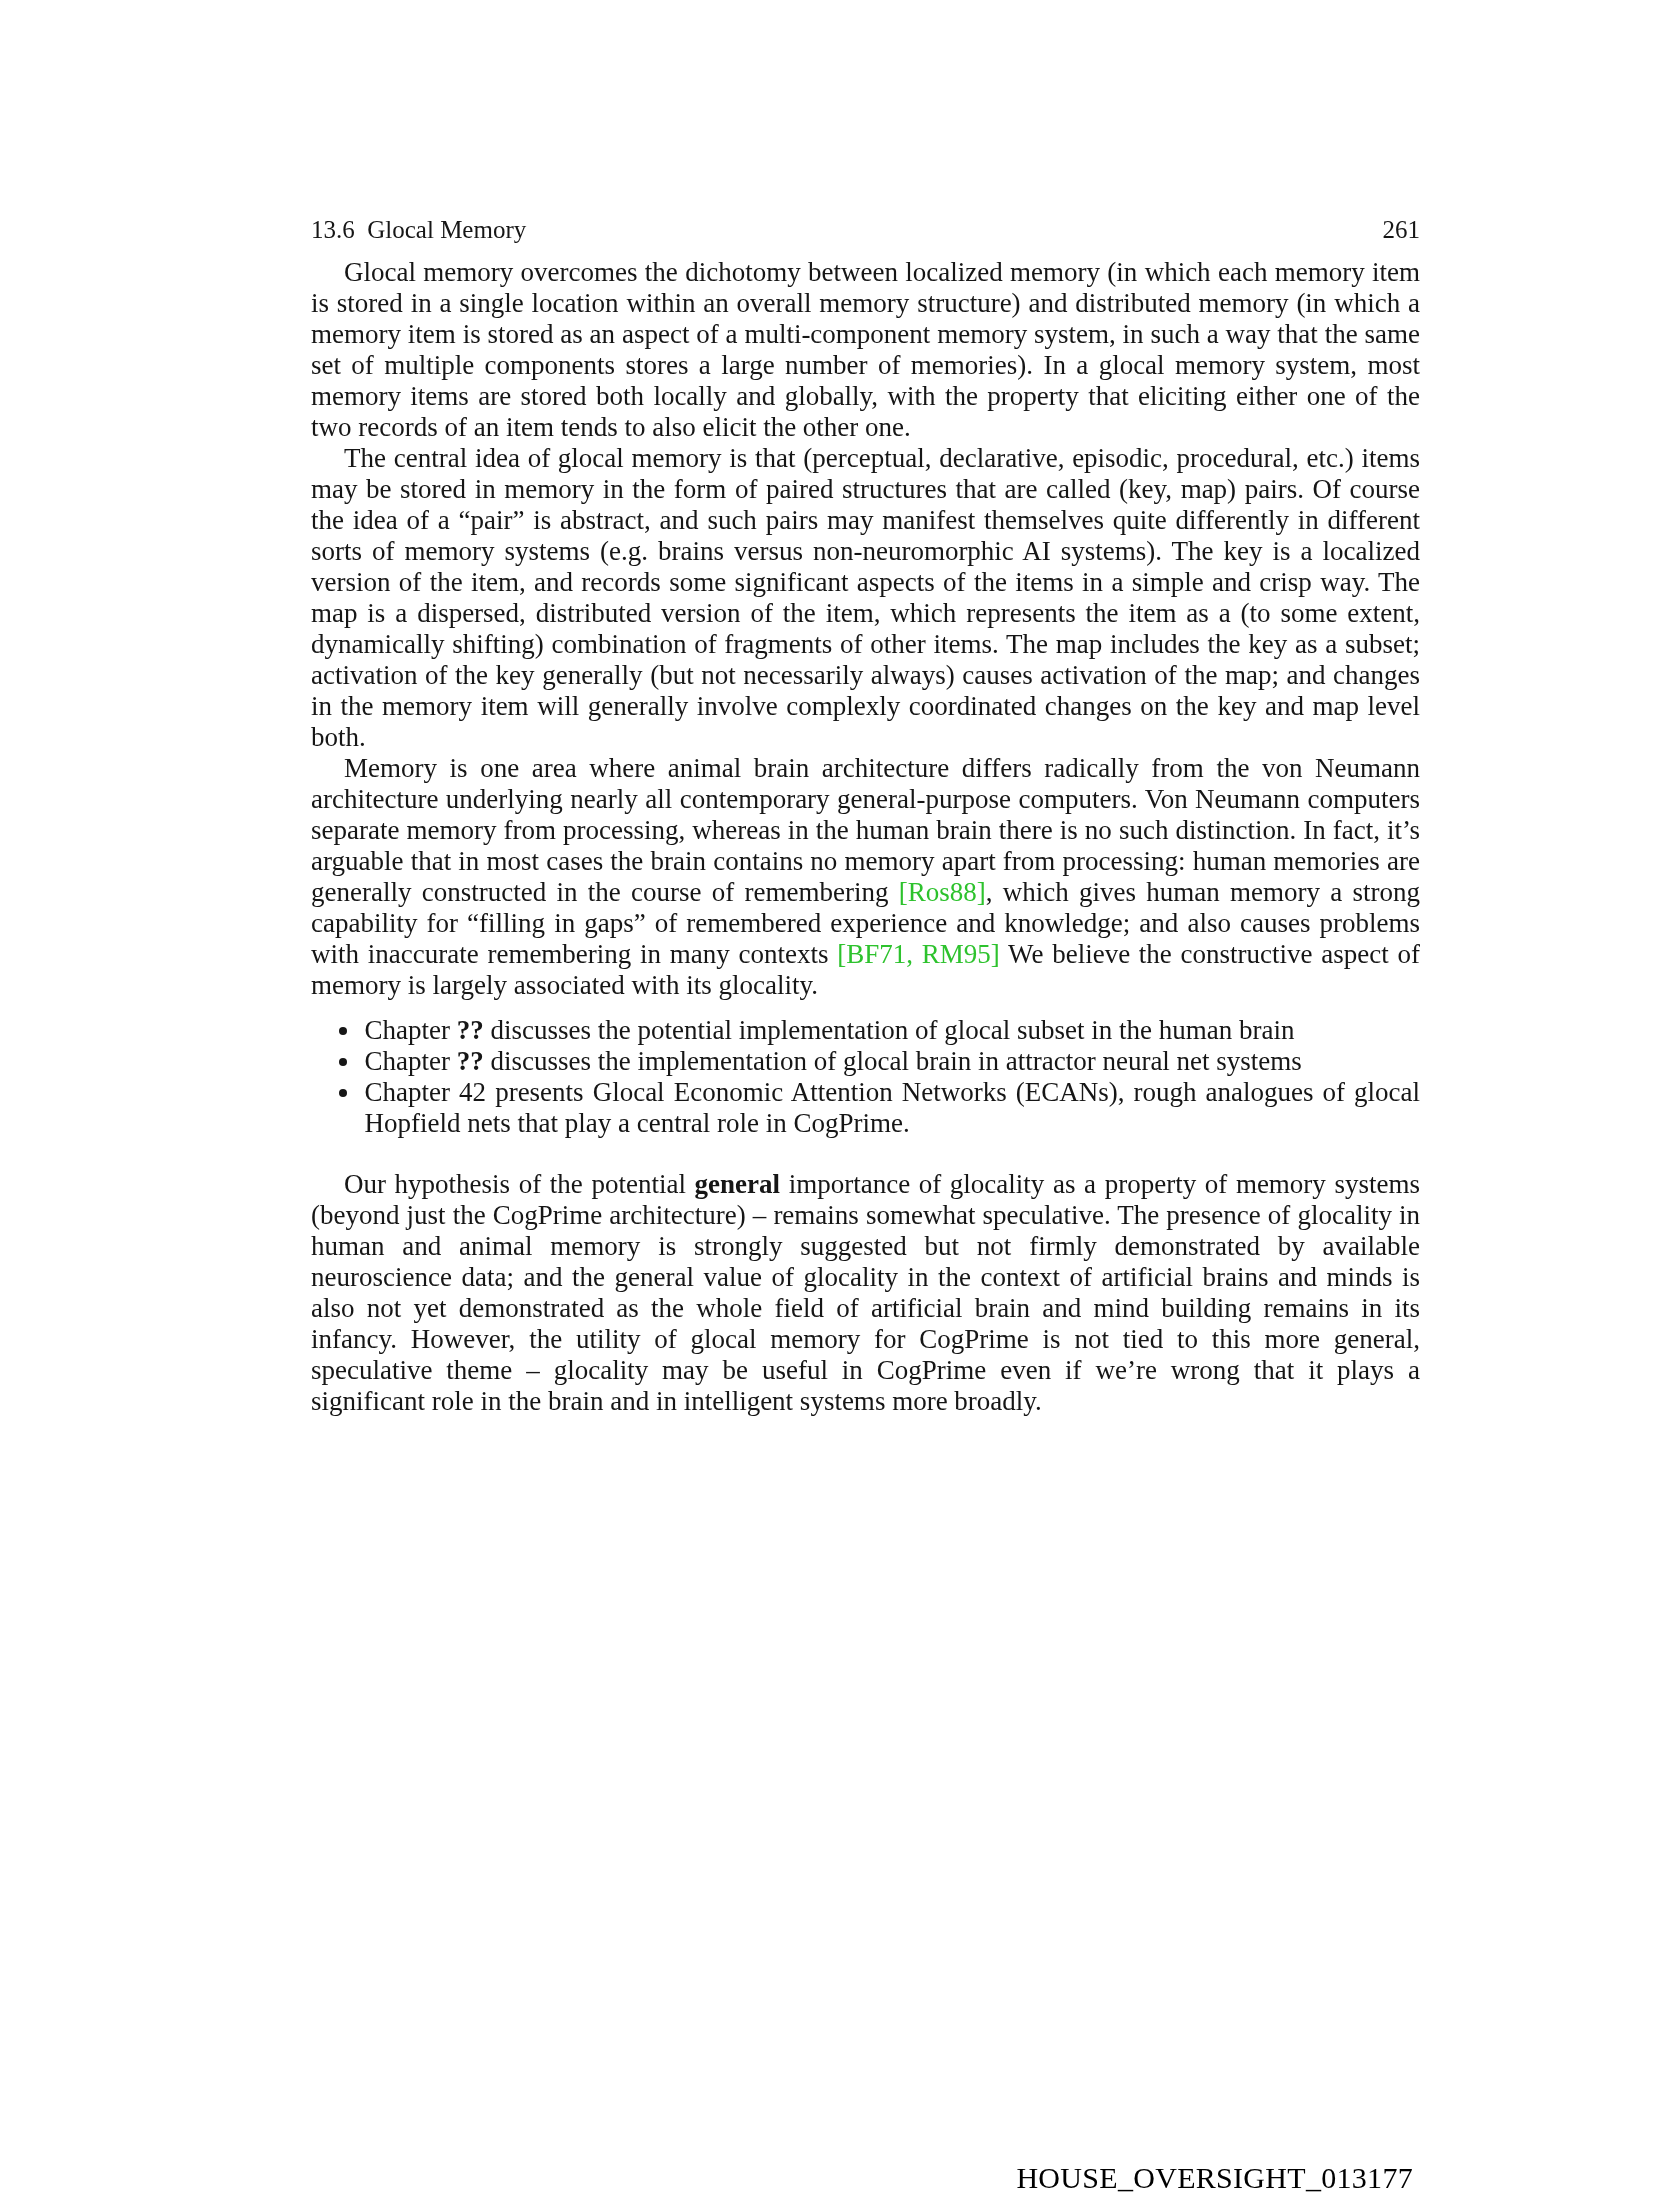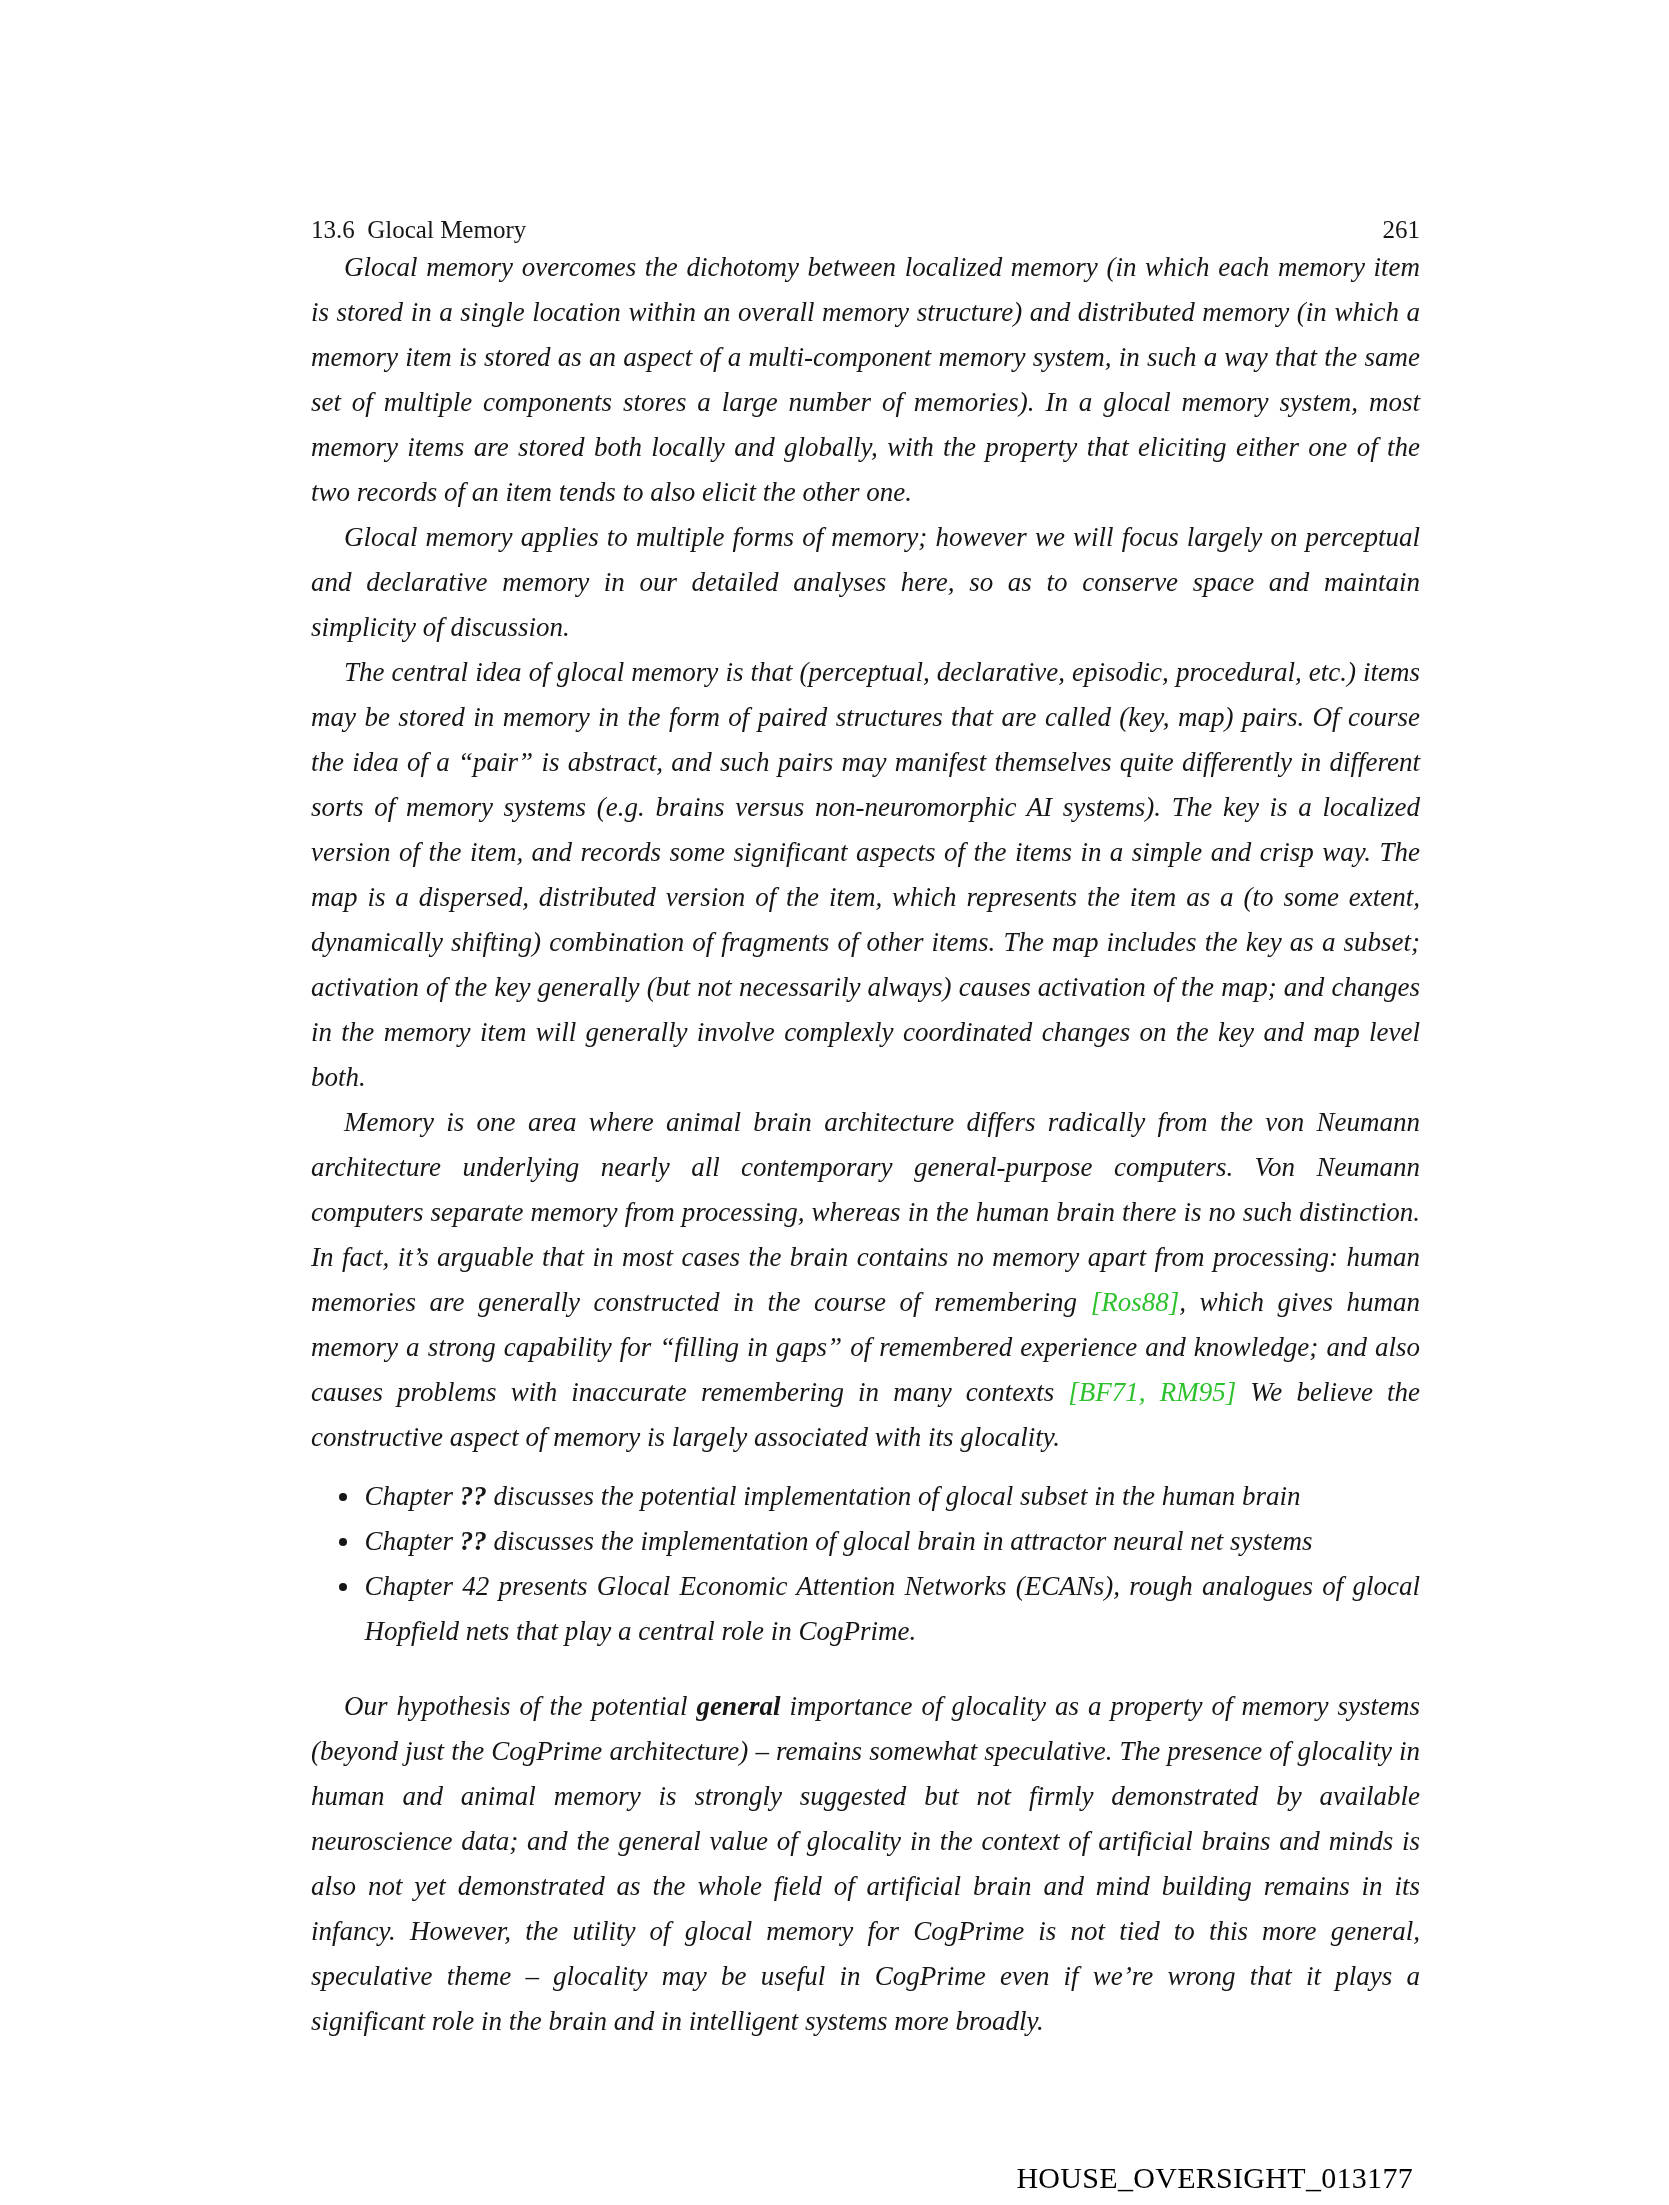--- a/index.html
+++ b/index.html
@@ -22,25 +22,24 @@
     width: 1109px;
   }
   .running-header {
     display: flex;
     justify-content: space-between;
     align-items: baseline;
     font-size: 25px;
     line-height: 1.2;
   }
   .body-text {
-    margin-top: 0;
+    margin-top: 12px;
     font-size: 27px;
-    line-height: 45px;
+    line-height: 31px;
     text-align: justify;
-    font-style: italic;
   }
   .body-text p {
     margin: 0;
   }
   .body-text p.indent {
     text-indent: 33px;
   }
   ul.chapter-list {
     margin: 14.4px 0 30px 0;
     padding-left: 51px;
@@ -67,21 +66,20 @@
 <body>
 
 <div class="page" style="color: rgb(22, 22, 22);">
   <div class="text-column">
     <div class="running-header">
       <span class="header-left">13.6 Glocal Memory</span>
       <span class="header-right">261</span>
     </div>
     <div class="body-text" id="body-text">
         <p class="indent"><span>Glocal memory overcomes the dichotomy between localized memory (in which each memory item is stored in a single location within an overall memory structure) and distributed memory (in which a memory item is stored as an aspect of a multi-component memory system, in such a way that the same set of multiple components stores a large number of memories). In a glocal memory system, most memory items are stored both locally and globally, with the property that eliciting either one of the two records of an item tends to also elicit the other one.</span></p>
-        <p class="indent"><span>Glocal memory applies to multiple forms of memory; however we will focus largely on perceptual and declarative memory in our detailed analyses here, so as to conserve space and maintain simplicity of discussion.</span></p>
         <p class="indent"><span>The central idea of glocal memory is that (perceptual, declarative, episodic, procedural, etc.) items may be stored in memory in the form of paired structures that are called (key, map) pairs. Of course the idea of a “pair” is abstract, and such pairs may manifest themselves quite differently in different sorts of memory systems (e.g. brains versus non-neuromorphic AI systems). The key is a localized version of the item, and records some significant aspects of the items in a simple and crisp way. The map is a dispersed, distributed version of the item, which represents the item as a (to some extent, dynamically shifting) combination of fragments of other items. The map includes the key as a subset; activation of the key generally (but not necessarily always) causes activation of the map; and changes in the memory item will generally involve complexly coordinated changes on the key and map level both.</span></p>
         <p class="indent"><span>Memory is one area where animal brain architecture differs radically from the von Neumann architecture underlying nearly all contemporary general-purpose computers. Von Neumann computers separate memory from processing, whereas in the human brain there is no such distinction. In fact, it’s arguable that in most cases the brain contains no memory apart from processing: human memories are generally constructed in the course of remembering </span><span class="cite" style="color: rgb(45, 194, 45);">[Ros88]</span><span>, which gives human memory a strong capability for “filling in gaps” of remembered experience and knowledge; and also causes problems with inaccurate remembering in many contexts </span><span class="cite" style="color: rgb(45, 194, 45);">[BF71, RM95]</span><span> We believe the constructive aspect of memory is largely associated with its glocality.</span></p>
         <ul class="chapter-list">
           <li><span>Chapter </span><span class="bold">??</span><span> discusses the potential implementation of glocal subset in the human brain</span></li>
           <li><span>Chapter </span><span class="bold">??</span><span> discusses the implementation of glocal brain in attractor neural net systems</span></li>
           <li><span>Chapter 42 presents Glocal Economic Attention Networks (ECANs), rough analogues of glocal Hopfield nets that play a central role in CogPrime.</span></li>
         </ul>
         <p class="indent"><span>Our hypothesis of the potential </span><span class="bold">general</span><span> importance of glocality as a property of memory systems (beyond just the CogPrime architecture) – remains somewhat speculative. The presence of glocality in human and animal memory is strongly suggested but not firmly demonstrated by available neuroscience data; and the general value of glocality in the context of artificial brains and minds is also not yet demonstrated as the whole field of artificial brain and mind building remains in its infancy. However, the utility of glocal memory for CogPrime is not tied to this more general, speculative theme – glocality may be useful in CogPrime even if we’re wrong that it plays a significant role in the brain and in intelligent systems more broadly.</span></p>
       </div>
   </div>

